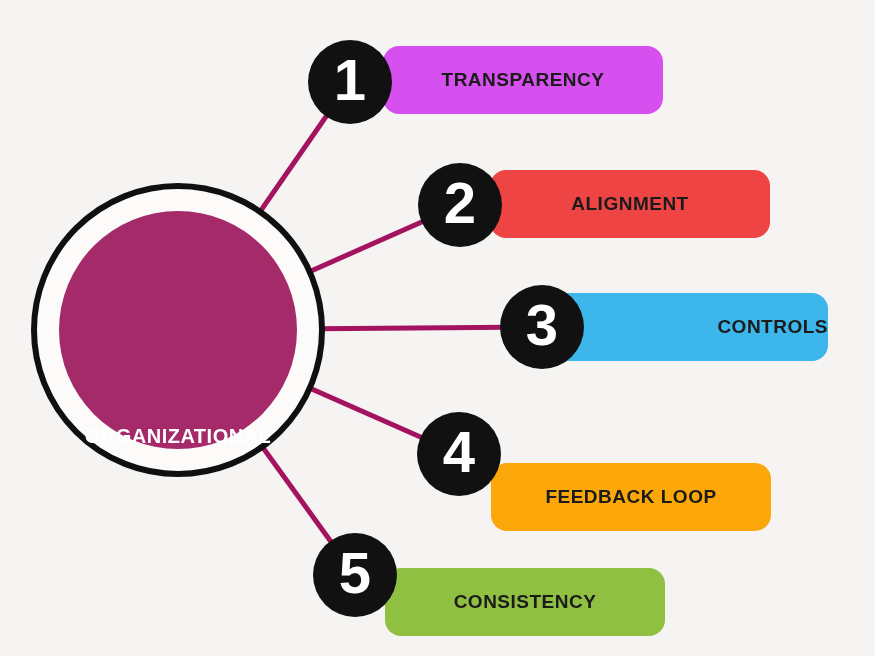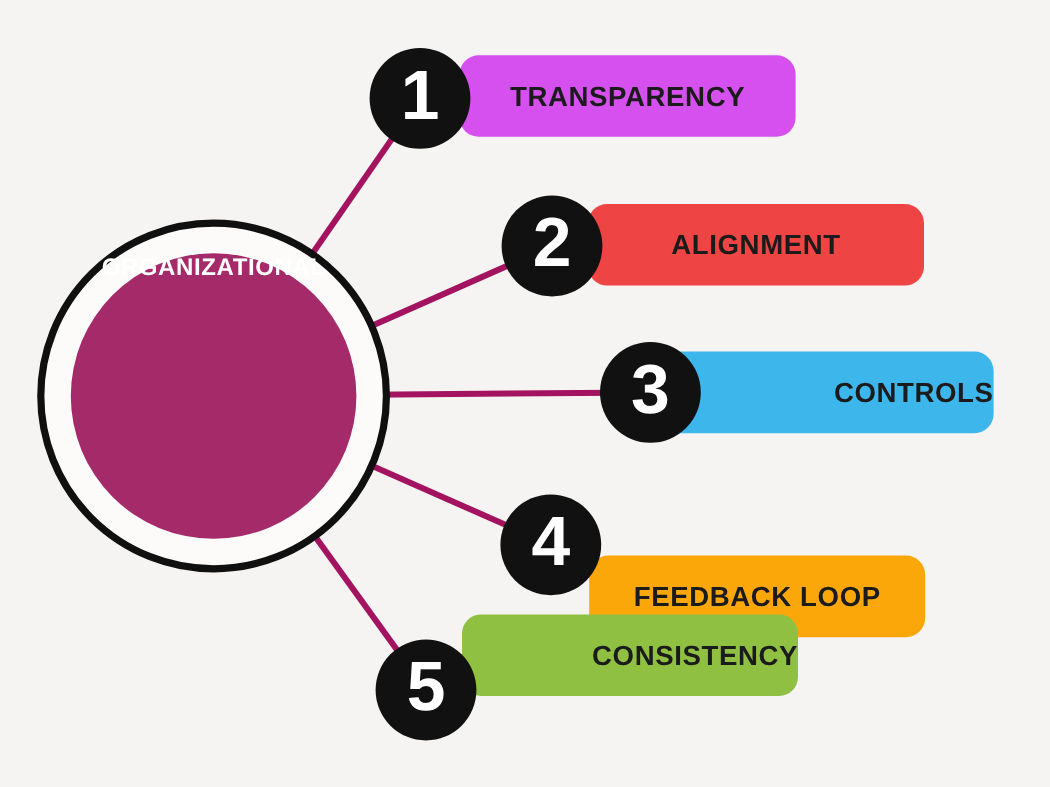--- a/index.html
+++ b/index.html
@@ -33,21 +33,21 @@
     z-index: 2;
   }
   .center-inner {
     position: absolute;
     left: 50%; top: 50%;
     transform: translate(-50%, -50%);
     width: 238px; height: 238px;
     border-radius: 50%;
     background: #a52a6a;
     display: flex;
-    align-items: flex-start;
+    align-items: flex-end;
     justify-content: center;
   }
   .center-text {
     color: #ffffff;
     font-weight: bold;
     font-size: 20px;
     letter-spacing: 0.5px;
     line-height: 1.25;
     text-align: center;
   }
@@ -57,29 +57,29 @@
     position: absolute;
     width: 280px; height: 68px;
     border-radius: 16px;
     display: flex;
     align-items: center;
     justify-content: center;
     z-index: 1;
   }
   .pill-label {
     font-weight: bold;
-    font-size: 23px;
+    font-size: 19px;
     letter-spacing: 0.5px;
     color: #1b1b1b;
   }
   .pill-1 { left: 383px; top: 46px;  }
   .pill-2 { left: 490px; top: 170px; }
   .pill-3 { left: 548px; top: 293px; justify-content: flex-end; }
   .pill-4 { left: 491px; top: 415px; }
-  .pill-5 { left: 385px; top: 512px; justify-content: flex-end; }
+  .pill-5 { left: 385px; top: 568px; }
 
   
   .num-circle {
     position: absolute;
     width: 84px; height: 84px;
     border-radius: 50%;
     background: #111111;
     display: flex;
     align-items: center;
     justify-content: center;

